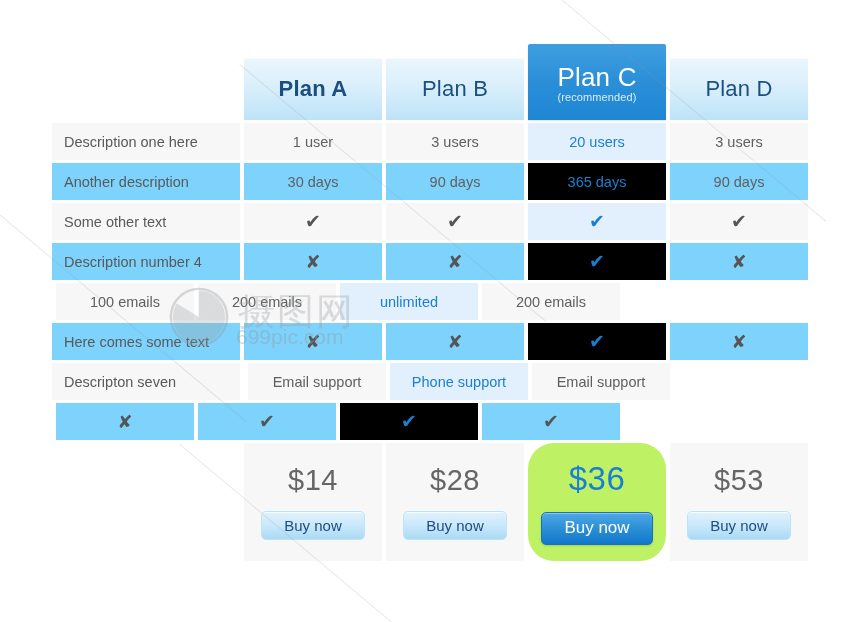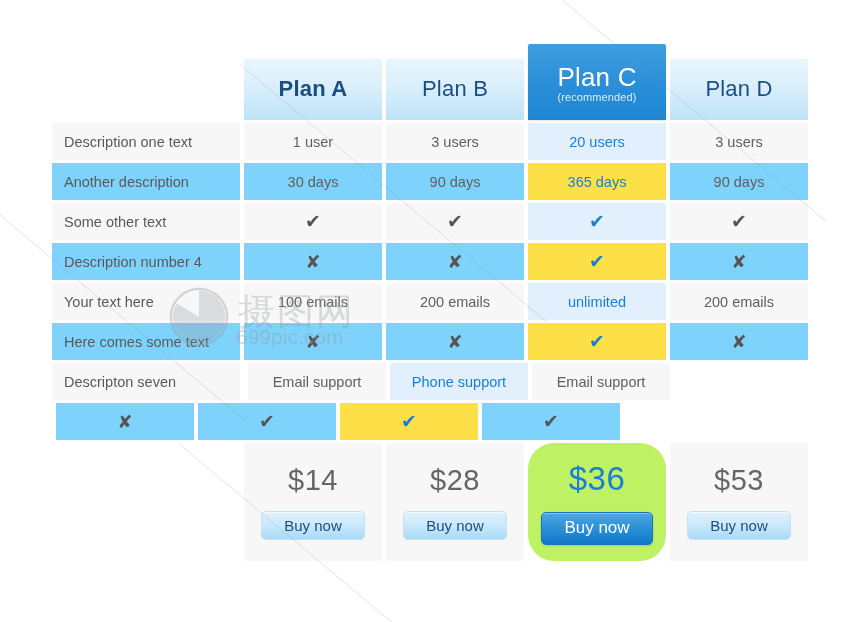--- a/index.html
+++ b/index.html
@@ -128,21 +128,21 @@
     color: #595959;
   }
   .dcell.value {
     justify-content: center;
   }
 
   .odd  { background: #f7f7f7; }
   .even { background: #7dd3fc; }
 
   .hl.odd  { background: #e1f0fc; color: #1a7fd4; }
-  .hl.even { background: #fde047; color: #1a7fd4; }
+  .hl.even { background: #000000; color: #1a7fd4; }
 
   
   .mark {
     font-size: 19px;
     line-height: 1;
     font-family: "DejaVu Sans", sans-serif;
     color: #555555;
   }
   .mark.tick { font-weight: bold; }
   .mark.cross { font-size: 18px; font-weight: bold; }
@@ -245,21 +245,21 @@
             </div>
           </div><div class="gap-h"></div><div class="cell-plan" style="display: flex; align-items: flex-end;">
             <div class="plan-head" style="width: 100%;">
               <div>Plan D</div>
             </div>
           </div></div>
     </div>
 
     <div id="body-host">
         <div class="trow body-row">
-          <div class="cell-label dcell label odd">Description one text</div>
+          <div class="cell-label dcell label odd">Description one here</div>
           <div class="gap-h"></div>
           <div class="cell-plan dcell value odd">
             <span>1 user</span>
           </div>
           <div class="gap-h"></div>
           <div class="cell-plan dcell value odd">
             <span>3 users</span>
           </div>
           <div class="gap-h"></div>
           <div class="cell-plan dcell value odd hl">
@@ -321,21 +321,20 @@
           <div class="gap-h"></div>
           <div class="cell-plan dcell value even hl">
             <span class="mark tick">✔</span>
           </div>
           <div class="gap-h"></div>
           <div class="cell-plan dcell value even">
             <span class="mark cross">✘</span>
           </div>
         </div>
         <div class="trow body-row">
-          <div class="cell-label dcell label odd">Your text here</div>
           <div class="gap-h"></div>
           <div class="cell-plan dcell value odd">
             <span>100 emails</span>
           </div>
           <div class="gap-h"></div>
           <div class="cell-plan dcell value odd">
             <span>200 emails</span>
           </div>
           <div class="gap-h"></div>
           <div class="cell-plan dcell value odd hl">

